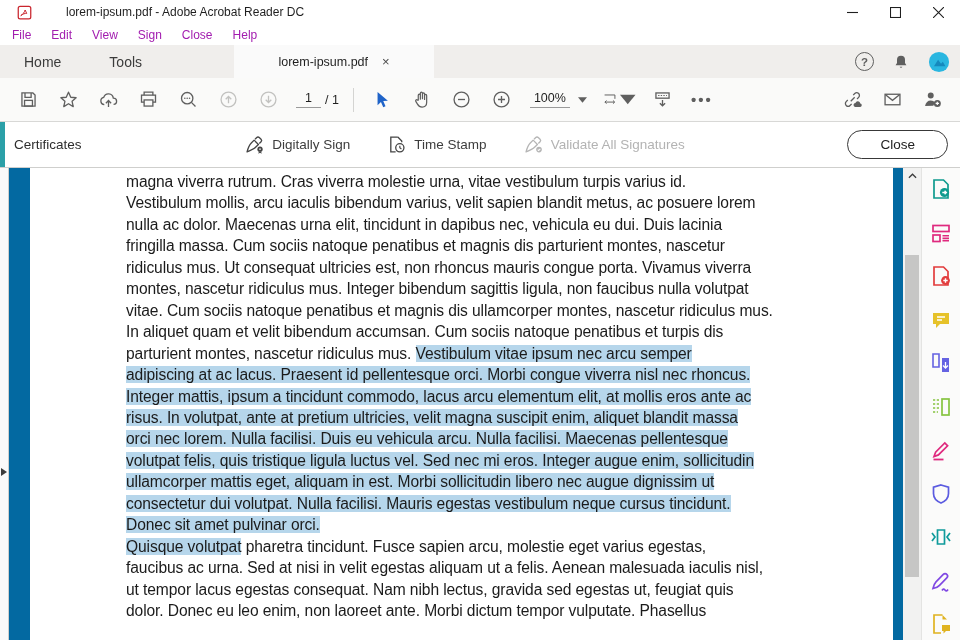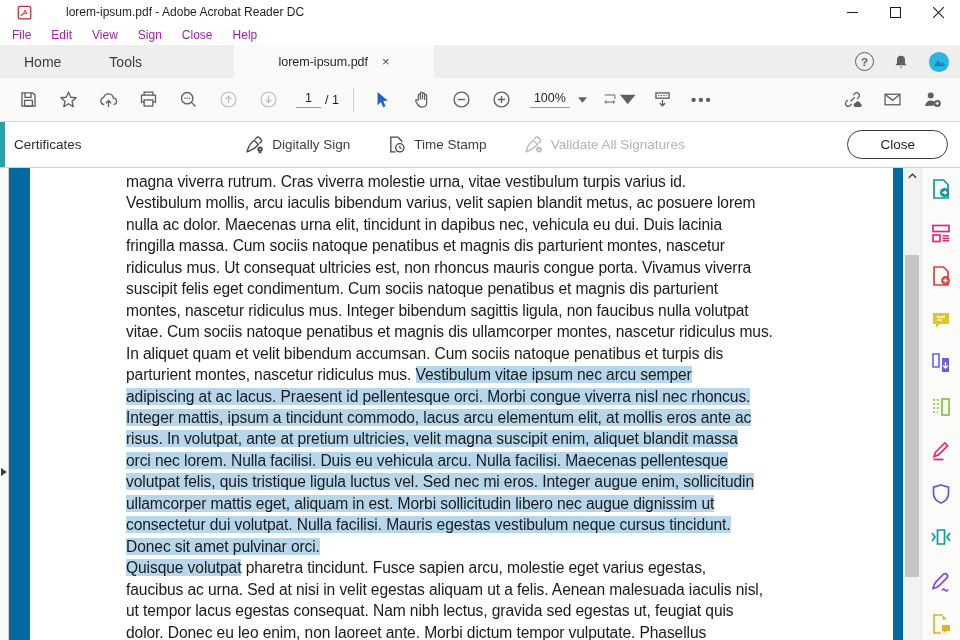--- a/index.html
+++ b/index.html
@@ -283,21 +283,20 @@
   <div class="left-strip">
     <div class="expand-arrow"></div>
   </div>
   <div class="page">
     <div>
         <div class="line"><span>magna viverra rutrum. Cras viverra molestie urna, vitae vestibulum turpis varius id.</span></div>
         <div class="line"><span>Vestibulum mollis, arcu iaculis bibendum varius, velit sapien blandit metus, ac posuere lorem</span></div>
         <div class="line"><span>nulla ac dolor. Maecenas urna elit, tincidunt in dapibus nec, vehicula eu dui. Duis lacinia</span></div>
         <div class="line"><span>fringilla massa. Cum sociis natoque penatibus et magnis dis parturient montes, nascetur</span></div>
         <div class="line"><span>ridiculus mus. Ut consequat ultricies est, non rhoncus mauris congue porta. Vivamus viverra</span></div>
-        <div class="line"><span>suscipit felis eget condimentum. Cum sociis natoque penatibus et magnis dis parturient</span></div>
         <div class="line"><span>montes, nascetur ridiculus mus. Integer bibendum sagittis ligula, non faucibus nulla volutpat</span></div>
         <div class="line"><span>vitae. Cum sociis natoque penatibus et magnis dis ullamcorper montes, nascetur ridiculus mus.</span></div>
         <div class="line"><span>In aliquet quam et velit bibendum accumsan. Cum sociis natoque penatibus et turpis dis</span></div>
         <div class="line"><span>parturient montes, nascetur ridiculus mus. </span><span class="sel">Vestibulum vitae ipsum nec arcu semper</span></div>
         <div class="line"><span class="sel">adipiscing at ac lacus. Praesent id pellentesque orci. Morbi congue viverra nisl nec rhoncus.</span></div>
         <div class="line"><span class="sel">Integer mattis, ipsum a tincidunt commodo, lacus arcu elementum elit, at mollis eros ante ac</span></div>
         <div class="line"><span class="sel">risus. In volutpat, ante at pretium ultricies, velit magna suscipit enim, aliquet blandit massa</span></div>
         <div class="line"><span class="sel">orci nec lorem. Nulla facilisi. Duis eu vehicula arcu. Nulla facilisi. Maecenas pellentesque</span></div>
         <div class="line"><span class="sel">volutpat felis, quis tristique ligula luctus vel. Sed nec mi eros. Integer augue enim, sollicitudin</span></div>
         <div class="line"><span class="sel">ullamcorper mattis eget, aliquam in est. Morbi sollicitudin libero nec augue dignissim ut</span></div>

